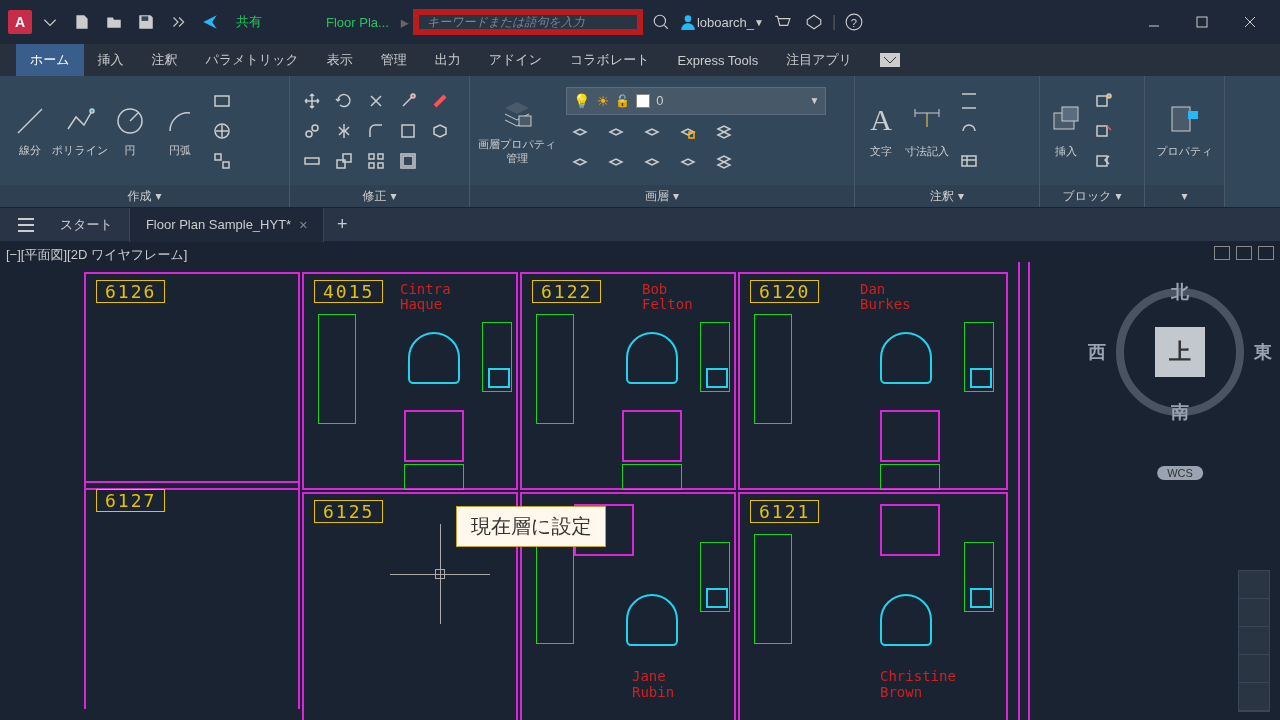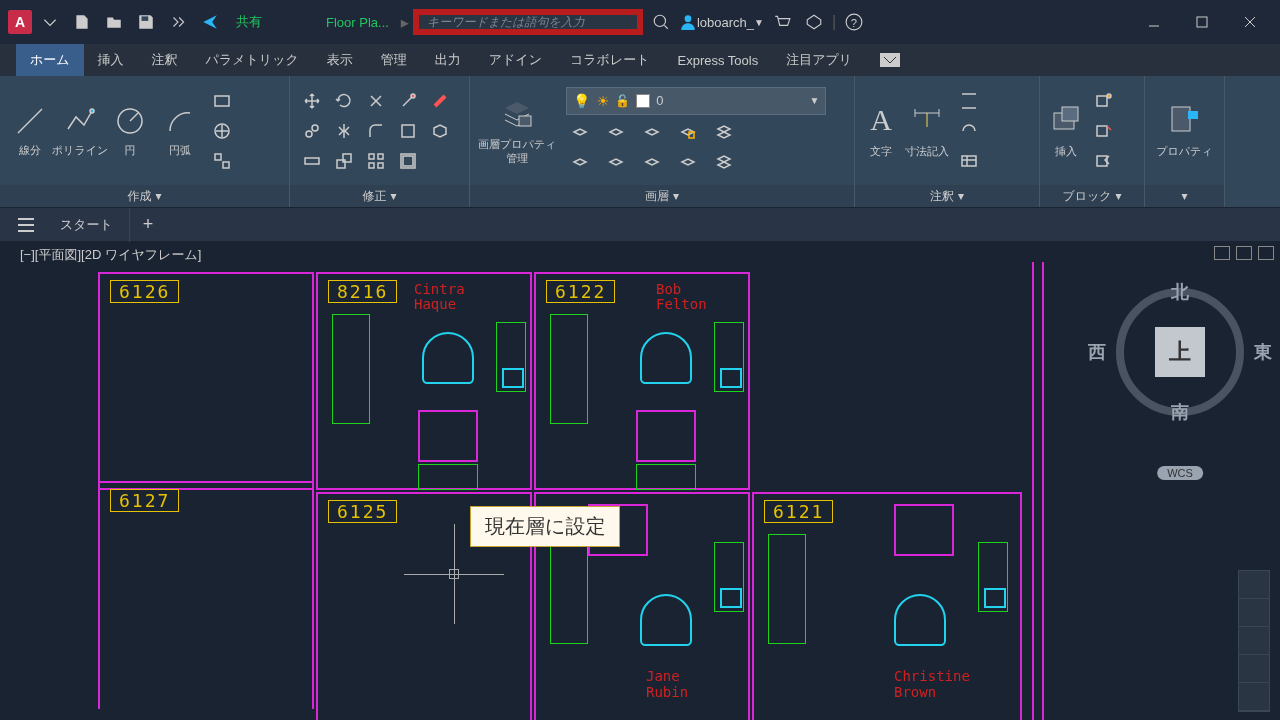--- a/index.html
+++ b/index.html
@@ -48,21 +48,21 @@
 
 .doctabs { height: 34px; background: #293547; display: flex; align-items: center; padding: 0 8px; gap: 0; border-bottom: 1px solid #1a2332; }
 .burger { width: 36px; display: flex; align-items: center; justify-content: center; }
 .doctab { padding: 0 16px; height: 34px; display: flex; align-items: center; font-size: 13px; color: #ccc; border-right: 1px solid #3a4656; }
 .doctab.active { background: #1f2838; }
 .doctab .close { margin-left: 8px; color: #888; font-size: 14px; }
 .docplus { width: 36px; display: flex; align-items: center; justify-content: center; font-size: 18px; color: #ccc; }
 
 
 .canvas-wrap { position: relative; height: 478px; display: flex; }
-.viewport { flex: 1; background: #1a2332; position: relative; overflow: hidden; margin-left: 14px; }
+.viewport { flex: 1; background: #1a2332; position: relative; overflow: hidden; }
 .view-label { position: absolute; top: 4px; left: 6px; font-size: 13px; color: #ccc; }
 .navpanel { width: 200px; background: #1a2332; position: relative; }
 .nav-ctrl { position:absolute; top:4px; right:6px; display:flex; gap:6px; }
 .nav-ctrl div { width:16px; height:14px; border:1px solid #888; }
 .viewcube { position: absolute; top: 40px; left: 50%; transform: translateX(-50%); width: 140px; height: 140px; }
 .cube-ring { position:absolute; inset:6px; border:8px solid #4a5361; border-radius:50%; }
 .cube-face { position:absolute; top:45px; left:45px; width:50px; height:50px; background:#c3c7ce; display:flex; align-items:center; justify-content:center; font-size:22px; color:#333; font-weight:bold; }
 .dir { position:absolute; font-size:18px; color:#9aa3b0; font-weight:bold; }
 .dir.n { top:-2px; left:50%; transform:translateX(-50%); }
 .dir.s { bottom:-2px; left:50%; transform:translateX(-50%); }
@@ -509,55 +509,70 @@
   </div>
 </div>
 
 <div class="doctabs">
   <div class="burger">
       <svg width="20" height="16" viewBox="0 0 20 16">
         <path d="M2 2h16M2 8h16M2 14h16" stroke="#ccc" stroke-width="2"></path>
       </svg>
     </div>
   <div class="doctab">スタート</div>
+  <div class="doctab active">
+      <span>Floor Plan Sample_HYT*</span>
+      <span class="close">×</span>
+    </div>
   <div class="docplus">+</div>
 </div>
 
 <div class="canvas-wrap">
   <div class="viewport">
     <div class="view-label">[−][平面図][2D ワイヤフレーム]</div>
 
     <div class="col-line" style="left:1018px;top:20px;width:2px;height:460px"></div>
     <div class="col-line" style="left:1028px;top:20px;width:2px;height:460px"></div>
 
     <div class="room" style="left:84px;top:30px;width:216px;height:218px">
       <div class="rn">6126</div>
     </div>
     <div class="room" style="left:302px;top:30px;width:216px;height:218px">
-      <div class="rn">8216</div>
+      <div class="rn">4015</div>
       <div class="owner" style="top:8px;left:96px;white-space:pre">Cintra
 Haque</div>
       <div class="furn" style="left:14px;top:40px;width:38px;height:110px"></div>
       <div class="furn" style="left:178px;top:48px;width:30px;height:70px"></div>
       <div class="chair" style="left:104px;top:58px;width:52px;height:52px"></div>
       <div class="monitor" style="left:184px;top:94px;width:22px;height:20px"></div>
       <div class="inner-wall" style="left:100px;top:136px;width:60px;height:52px"></div>
       <div class="furn" style="left:100px;top:190px;width:60px;height:26px"></div>
     </div>
     <div class="room" style="left:520px;top:30px;width:216px;height:218px">
       <div class="rn">6122</div>
       <div class="owner" style="top:8px;left:120px;white-space:pre">Bob
 Felton</div>
       <div class="furn" style="left:14px;top:40px;width:38px;height:110px"></div>
       <div class="furn" style="left:178px;top:48px;width:30px;height:70px"></div>
       <div class="chair" style="left:104px;top:58px;width:52px;height:52px"></div>
       <div class="monitor" style="left:184px;top:94px;width:22px;height:20px"></div>
       <div class="inner-wall" style="left:100px;top:136px;width:60px;height:52px"></div>
       <div class="furn" style="left:100px;top:190px;width:60px;height:26px"></div>
     </div>
+    <div class="room" style="left:738px;top:30px;width:270px;height:218px">
+      <div class="rn">6120</div>
+      <div class="owner" style="top:8px;left:120px;white-space:pre">Dan
+Burkes</div>
+      <div class="furn" style="left:14px;top:40px;width:38px;height:110px"></div>
+      <div class="furn" style="left:224px;top:48px;width:30px;height:70px"></div>
+      <div class="chair" style="left:140px;top:58px;width:52px;height:52px"></div>
+      <div class="monitor" style="left:230px;top:94px;width:22px;height:20px"></div>
+      <div class="inner-wall" style="left:140px;top:136px;width:60px;height:52px"></div>
+      <div class="furn" style="left:140px;top:190px;width:60px;height:26px"></div>
+    </div>
 
     <div class="room" style="left:84px;top:239px;width:216px;height:228px;border-bottom:none">
       <div class="rn">6127</div>
     </div>
     <div class="room" style="left:302px;top:250px;width:216px;height:228px;border-bottom:none">
       <div class="rn">6125</div>
     </div>
     <div class="room" style="left:520px;top:250px;width:216px;height:228px;border-bottom:none">
       <div class="owner" style="bottom:20px;left:110px;white-space:pre">Jane
 Rubin</div>

